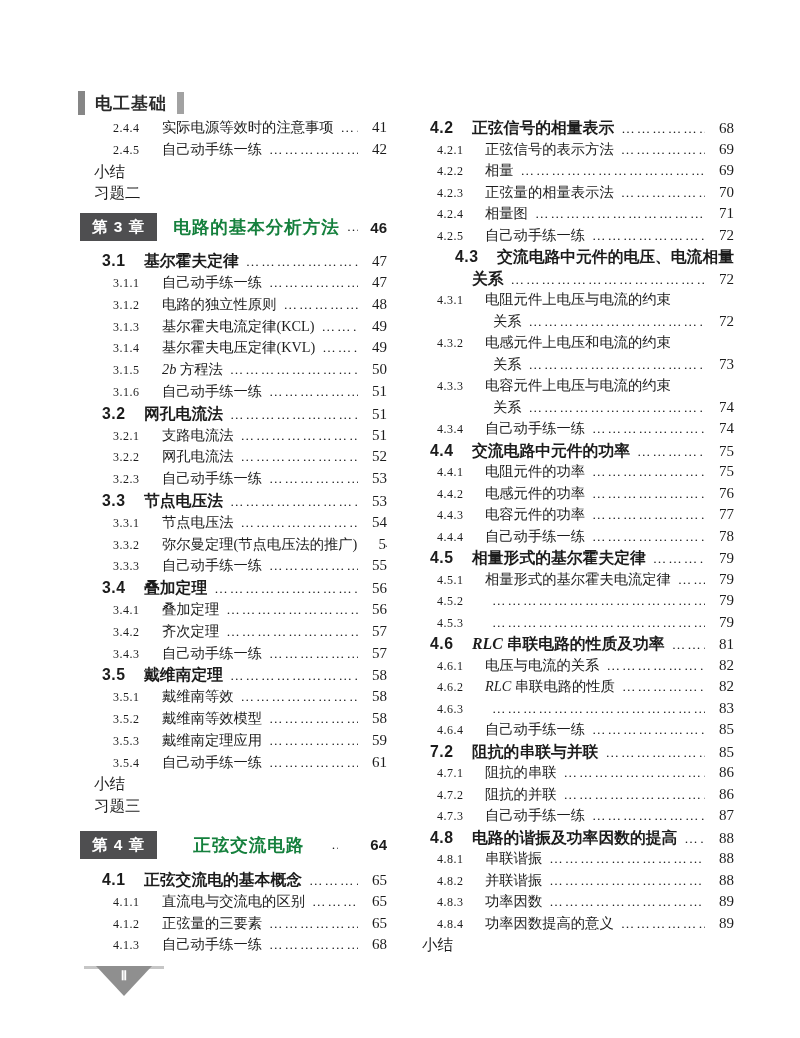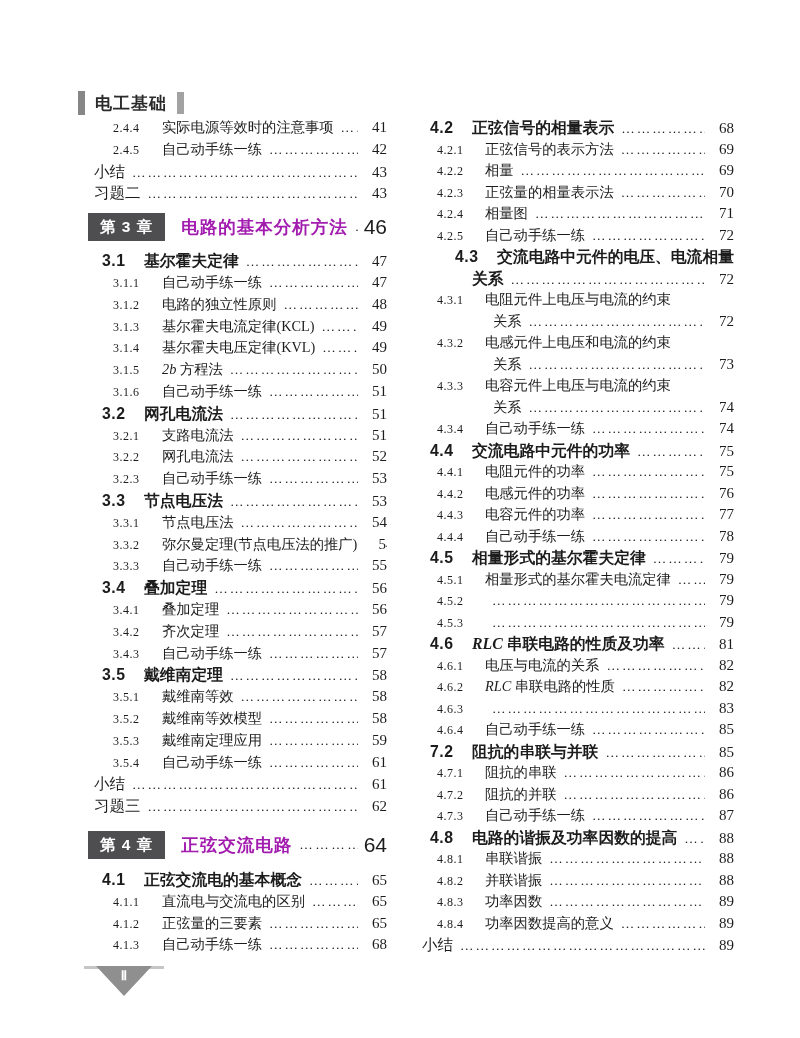--- a/index.html
+++ b/index.html
@@ -54,21 +54,21 @@
   .l2 { font-family: "Liberation Sans", "DejaVu Sans", sans-serif; font-weight: bold; font-size: 15.8px; justify-content: flex-end; }
   #left-col  .l2 .num { margin-left: 22px; width: 42px; }
   #right-col .l2 .num { margin-left: 20px; width: 42px; }
 
   
   .l3 { font-size: 14.3px; }
   #left-col  .l3 .num { margin-left: 33px; width: 49px; font-size: 12px; }
   #right-col .l3 .num { margin-left: 27px; width: 48px; font-size: 12px; }
 
   
-  .plain { font-size: 15.5px; }
+  .plain { font-size: 15.5px; flex-direction: column; }
   #left-col  .plain .txt { margin-left: 14px; }
   #right-col .plain .txt { margin-left: 12px; }
 
   
   #right-col .cont-l2 .txt { margin-left: 62px; }
   #right-col .cont-l3 .txt { margin-left: 83px; }
   .cont-l2 { font-family: "Liberation Sans", "DejaVu Sans", sans-serif; font-weight: bold; font-size: 15.8px; }
   .cont-l3 { font-size: 14.3px; }
 
   .leader {
@@ -88,51 +88,51 @@
     font-size: 15px;
     font-family: "Liberation Serif", "DejaVu Serif", serif;
     font-weight: normal;
   }
 
   
   .chapter {
     display: flex;
     align-items: center;
     height: 28px;
-    margin: 9px 0 9px 8px;
+    margin: 9px 0 9px 0;
     white-space: nowrap;
     overflow: hidden;
   }
-  .col .chapter ~ .chapter { margin-top: 14px; margin-bottom: 10px; }
+  .col .chapter ~ .chapter { margin-top: 14px; margin-bottom: 10px; gap: 20px; }
   .chapbox {
     flex: none;
     background: #4e4e50;
     color: #ffffff;
     font-family: "Liberation Sans", "DejaVu Sans", sans-serif;
     font-weight: bold;
     font-size: 15.5px;
     height: 28px;
     line-height: 28px;
     padding: 0 12px;
     letter-spacing: 1px;
   }
   .chaptitle {
     flex: none;
     font-family: "Liberation Sans", "DejaVu Sans", sans-serif;
     font-weight: bold;
     font-size: 17.5px;
     letter-spacing: 1px;
     margin-left: 16px;
-    color: #a21caf;
+    color: #15803d;
   }
   .chapter .leader { letter-spacing: 2.5px; }
   .chapter .pg {
     font-family: "Liberation Sans", "DejaVu Sans", sans-serif;
-    font-weight: normal;
-    font-size: 21px;
+    font-weight: bold;
+    font-size: 15px;
   }
 
   
   #page-footer {
     position: absolute;
     left: 84px; top: 966px;
     width: 80px; height: 36px;
   }
   .fwing {
     position: absolute;

